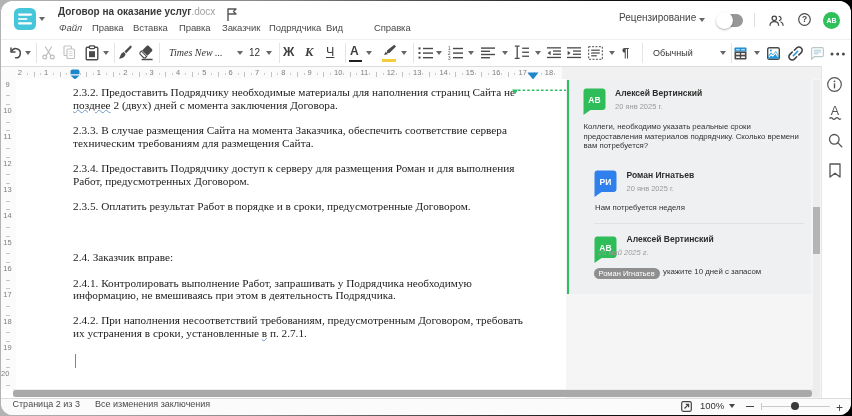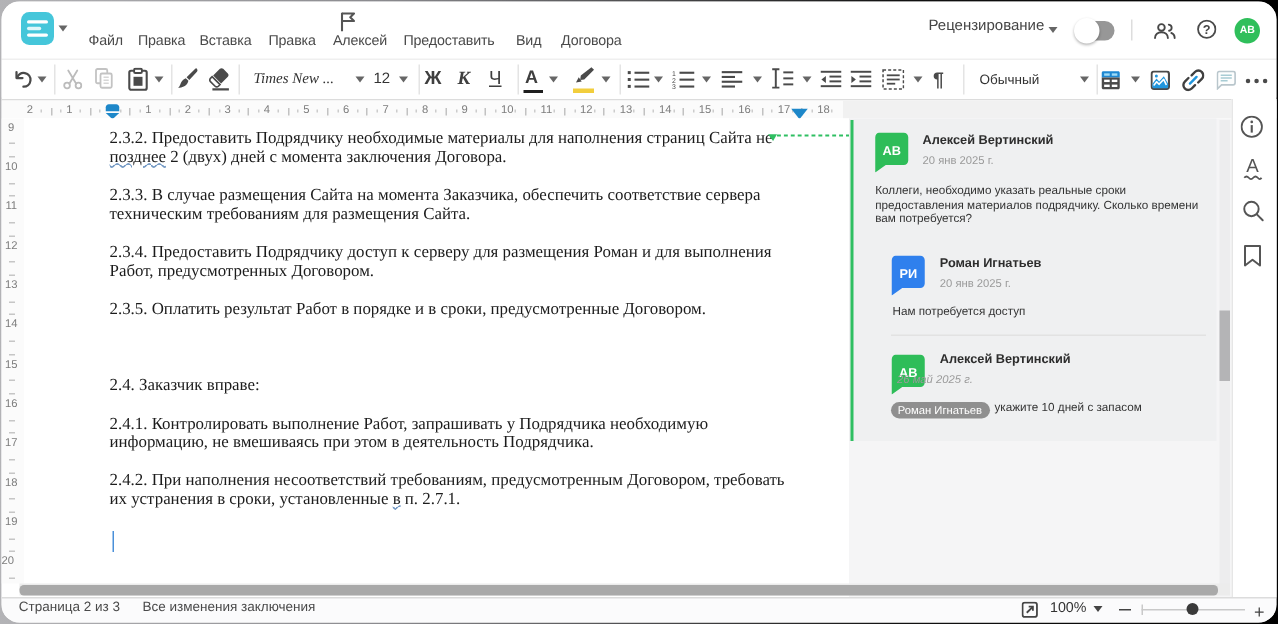--- a/index.html
+++ b/index.html
@@ -27,34 +27,35 @@
   <div class="abs" style="left:0;top:0;width:850px;height:38px;background:#fff;"></div>
 
   <svg class="abs" style="left:13px;top:7px;" width="22" height="22" viewBox="0 0 22 22">
     <rect x="0" y="0" width="22" height="22" rx="5.5" fill="#45c6da"></rect>
     <rect x="4" y="5.5" width="14" height="2.2" rx="1.1" fill="#fff"></rect>
     <rect x="4" y="9.9" width="9.5" height="2.2" rx="1.1" fill="#dff7fa"></rect>
     <rect x="4" y="14.3" width="14" height="2.2" rx="1.1" fill="#fff"></rect>
   </svg>
   <div class="caret" style="left:38px;top:16px;"></div>
 
+  <div class="abs" style="left:57px;top:5.2px;font-size:10px;font-weight:bold;color:#3a3a3a;white-space:nowrap;">Договор на оказание услуг<span style="font-weight:normal;color:#a0a0a0;">.docx</span></div>
 
   <svg class="abs" style="left:226px;top:7px;" width="11" height="13" viewBox="0 0 11 13">
     <path d="M1 1 L9 1 L6.5 3.5 L9 6 L1 6" fill="none" stroke="#555" stroke-width="1.4" stroke-linejoin="round"></path>
     <line x1="1" y1="0.5" x2="1" y2="13" stroke="#555" stroke-width="1.4"></line>
   </svg>
 
-  <div class="menu" style="left:58px;">Файл</div>
+  <div class="menu" style="left:58px;font-style:italic;">Файл</div>
   <div class="menu" style="left:91px;">Правка</div>
   <div class="menu" style="left:132px;">Вставка</div>
   <div class="menu" style="left:178px;">Правка</div>
-  <div class="menu" style="left:221px;">Алексей</div>
-  <div class="menu" style="left:268px;">Предоставить</div>
-  <div class="menu" style="left:343px;">Вид</div>
-  <div class="menu" style="left:373px;">Договора</div>
+  <div class="menu" style="left:221px;">Заказчик</div>
+  <div class="menu" style="left:268px;">Подрядчика</div>
+  <div class="menu" style="left:325px;">Вид</div>
+  <div class="menu" style="left:373px;">Справка</div>
 
   <div class="abs" style="left:618px;top:11.3px;font-size:10px;color:#454545;">Рецензирование</div>
   <div class="caret" style="left:698px;top:17px;"></div>
 
   <div class="abs" style="left:716px;top:12.5px;width:26px;height:13px;border-radius:6.5px;background:#979797;"></div>
   <div class="abs" style="left:714.5px;top:10.5px;width:17px;height:17px;border-radius:50%;background:#fff;box-shadow:0 1px 2px rgba(0,0,0,.3);"></div>
   <div class="abs" style="left:753px;top:12px;width:1px;height:14px;background:#ddd;"></div>
 
   <svg class="abs" style="left:768px;top:13.5px;" width="15" height="11" viewBox="0 0 15 11">
     <circle cx="5.3" cy="3.3" r="2.2" fill="none" stroke="#474747" stroke-width="1.25"></circle>
@@ -400,21 +401,21 @@
     </svg>
   <div class="cname" style="left:614px;top:87.3px;">Алексей Вертинский</div>
   <div class="cdate" style="left:614px;top:101px;">20 янв 2025 г.</div>
   <div class="ctext" style="left:582.5px;top:121px;">Коллеги, необходимо указать реальные сроки<br>предоставления материалов подрядчику. Сколько времени<br>вам потребуется?</div>
   <svg class="abs" style="left:593px;top:169.2px;" width="23" height="27" viewBox="0 0 23 27">
       <path d="M3 0.5 L19.5 0.5 C21.2 0.5 22.5 1.8 22.5 3.5 L22.5 19 C22.5 20.7 21.2 22 19.5 22 L7.5 22 L0.5 27 L0.5 3.5 C0.5 1.8 1.8 0.5 3 0.5 Z" fill="#2f80ed"></path>
       <text x="11.5" y="15" font-size="8.5" font-weight="bold" fill="#fff" text-anchor="middle" font-family="Liberation Sans">РИ</text>
     </svg>
   <div class="cname" style="left:625.5px;top:168.7px;">Роман Игнатьев</div>
   <div class="cdate" style="left:625.5px;top:183.3px;">20 янв 2025 г.</div>
-  <div class="ctext" style="left:594px;top:201.5px;">Нам потребуется доступ</div>
+  <div class="ctext" style="left:594px;top:201.5px;">Нам потребуется неделя</div>
   <div class="abs" style="left:592.5px;top:222px;width:210px;height:1px;background:#e2e2e2;"></div>
   <svg class="abs" style="left:593px;top:234.7px;" width="23" height="27" viewBox="0 0 23 27">
       <path d="M3 0.5 L19.5 0.5 C21.2 0.5 22.5 1.8 22.5 3.5 L22.5 19 C22.5 20.7 21.2 22 19.5 22 L7.5 22 L0.5 27 L0.5 3.5 C0.5 1.8 1.8 0.5 3 0.5 Z" fill="#2ebd59"></path>
       <text x="11.5" y="15" font-size="8.5" font-weight="bold" fill="#fff" text-anchor="middle" font-family="Liberation Sans">АВ</text>
     </svg>
   <div class="cname" style="left:625.5px;top:233.3px;">Алексей Вертинский</div>
   <div class="cdate" style="left:597px;top:246.7px;font-style:italic;">26 май 2025 г.</div>
   <div class="abs" style="left:592.5px;top:267px;height:11px;border-radius:5.5px;background:#8f8f8f;color:#fff;font-size:7.5px;line-height:11px;padding:0 5px;white-space:nowrap;">Роман Игнатьев</div>
   <div class="ctext" style="left:662px;top:266.2px;">укажите 10 дней с запасом</div>
 

